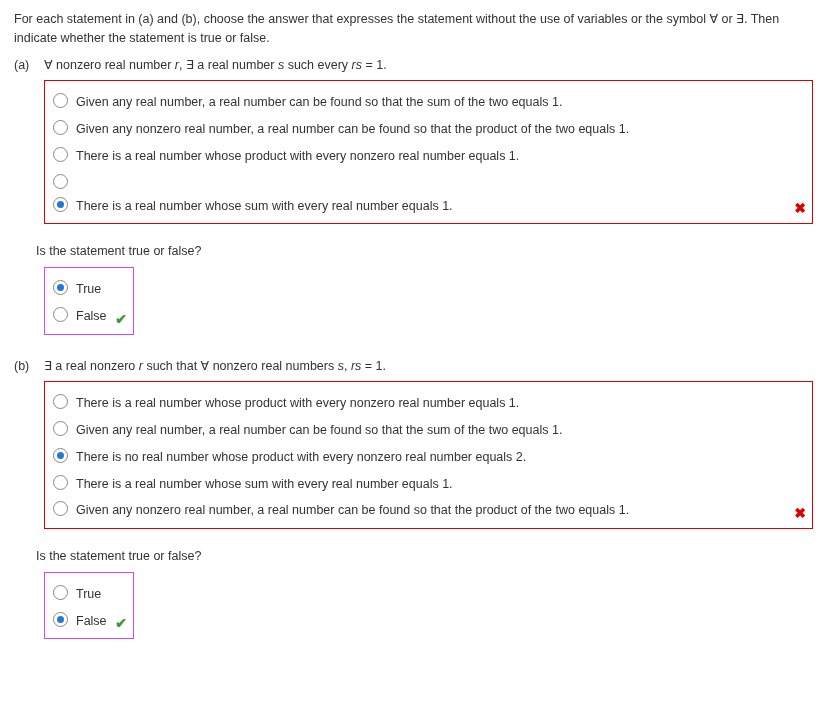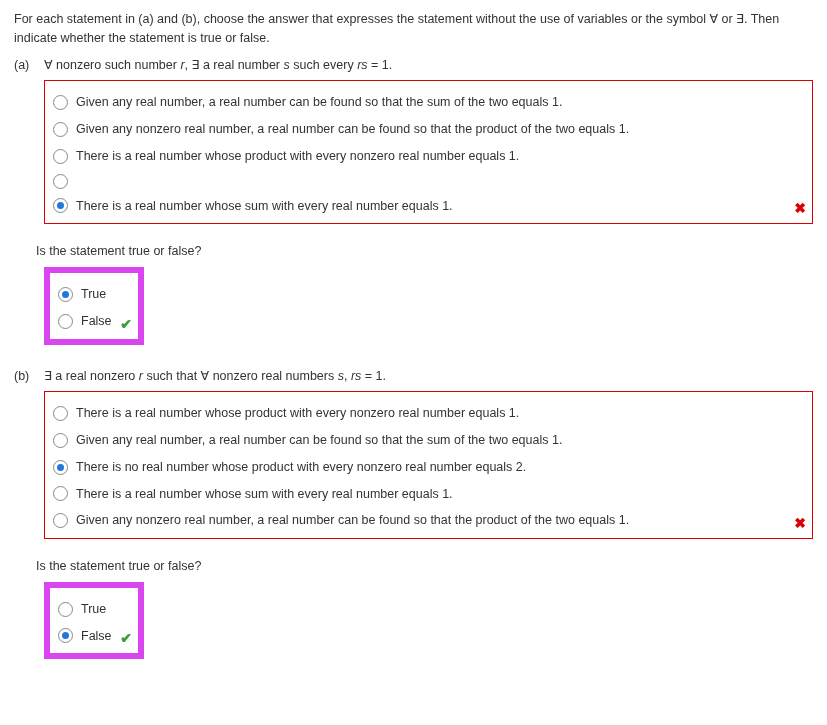--- a/index.html
+++ b/index.html
@@ -37,21 +37,21 @@
   }
   .options-box {
     border: 1px solid #d00;
     margin-left: 30px;
     padding: 8px 8px 4px 8px;
     position: relative;
     margin-bottom: 18px;
   }
   .opt-row {
     display: flex;
-    align-items: center;
+    align-items: flex-start;
     padding: 4px 0;
   }
   .radio {
     width: 13px;
     height: 13px;
     border: 1px solid #888;
     border-radius: 50%;
     margin-right: 8px;
     flex-shrink: 0;
     display: flex;
@@ -74,38 +74,38 @@
     font-weight: bold;
     font-size: 14px;
   }
   .result-icon.wrong { color: #d00; }
   .result-icon.right { color: #3a9b3a; }
   .tf-label {
     margin-left: 22px;
     margin-bottom: 6px;
   }
   .tf-box {
-    border: 6px solid #d946ef;
+    border: 1px solid #d946ef;
     margin-left: 30px;
     padding: 8px 8px 4px 8px;
     width: 72px;
     position: relative;
     margin-bottom: 10px;
   }
 </style>
 </head>
 <body>
 
 <div class="instructions">For each statement in (a) and (b), choose the answer that expresses the statement without the use of variables or the symbol ∀ or ∃. Then indicate whether the statement is true or false.</div>
 
 <div class="part">
   <div class="part-row">
     <div class="part-label">(a)</div>
     <div class="part-stmt">
-      <span class="qsym">∀ nonzero such number </span><span class="ital">r</span><span>, ∃ a real number </span><span class="ital">s</span><span> such every </span><span class="ital">rs</span><span> = 1.</span>
+      <span class="qsym">∀ nonzero real number </span><span class="ital">r</span><span>, ∃ a real number </span><span class="ital">s</span><span> such every </span><span class="ital">rs</span><span> = 1.</span>
     </div>
   </div>
 
   <div class="options-box">
     <div class="opt-row">
       <span class="radio"></span>
       <span>Given any real number, a real number can be found so that the sum of the two equals 1.</span>
     </div>
     <div class="opt-row">
       <span class="radio"></span>

